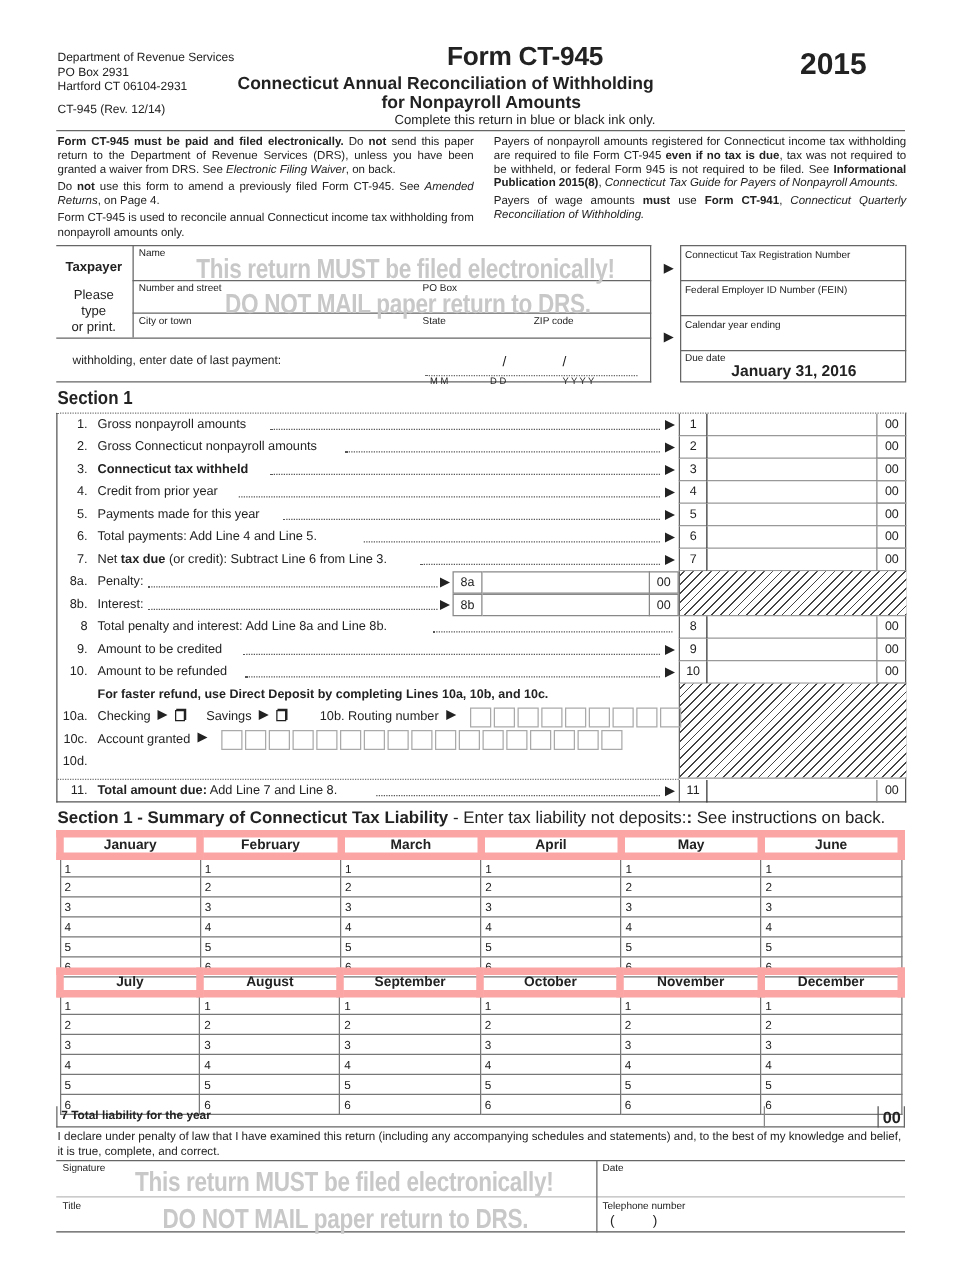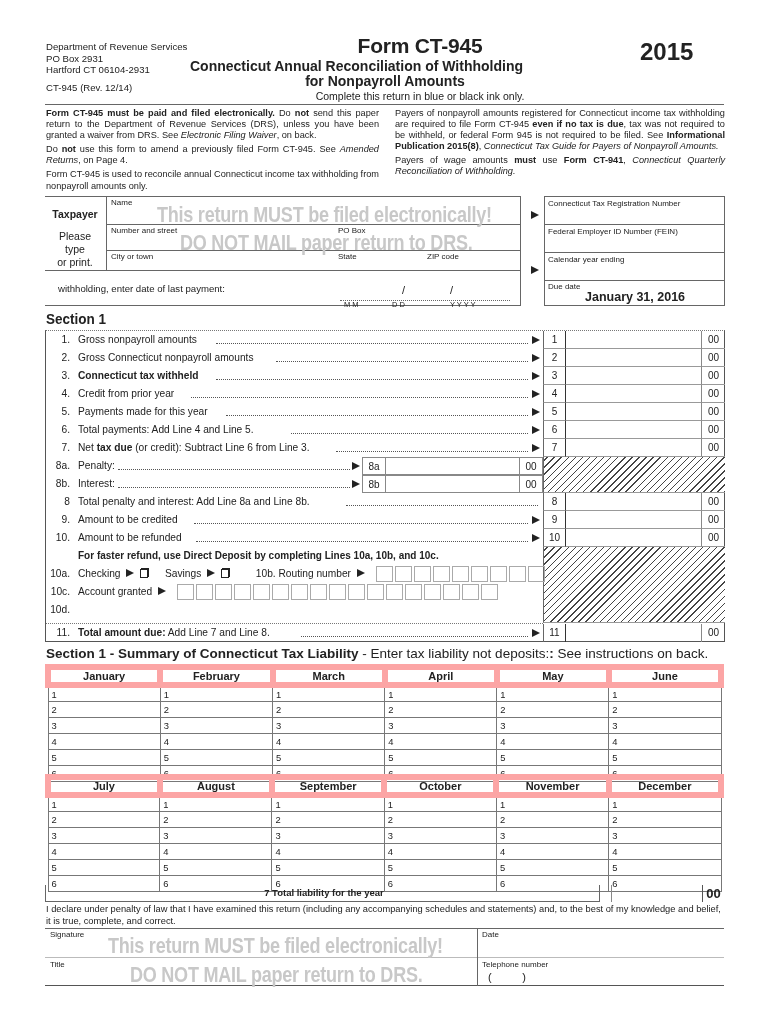--- a/index.html
+++ b/index.html
@@ -47,21 +47,21 @@
   .sub-box-cents { position: absolute; width: 24px; height: 18px; border: 1px solid #888; text-align: center; font-size: 10px; line-height: 17px; }
   .cbox { display: inline-block; width: 8px; height: 9px; border: 1px solid #222; vertical-align: -1px; box-shadow: 1px -1px 0 #222; margin-left: 3px; }
   .digit { position: absolute; width: 17px; height: 16px; border: 1px solid #aaa; }
 
   
   #sec2-title { left: 46px; top: 646px; font-size: 13.5px; white-space: nowrap; }
   #sec2-title .b { font-size: 13.5px; }
   table.liab { position: absolute; left: 45px; border-collapse: collapse; width: 679px; font-size: 9.4px; }
   table.liab th { font-size: 11px; font-weight: bold; text-align: center; height: 16px; border: 6px solid #fca5a5; }
   table.liab td { border: 1px solid #777; height: 16px; padding-left: 3px; width: 113px; }
-  #total-liab { left: 45px; top: 885px; width: 555px; height: 17px; border: 1px solid #666; border-top: none; font-size: 9.5px; font-weight: bold; line-height: 16px; padding-left: 3px; text-align: center; }
+  #total-liab { left: 45px; top: 885px; width: 679px; height: 17px; border: 1px solid #666; border-top: none; font-size: 9.5px; font-weight: bold; line-height: 16px; padding-left: 3px; }
   #total-amt-box { left: 611px; top: 885px; width: 113px; height: 17px; border-left: 1px solid #888; }
   #total-cents { left: 702px; top: 885px; width: 22px; height: 17px; border-left: 1px solid #555; font-size: 13px; font-weight: bold; text-align: center; line-height: 17px; }
   #declare { left: 46px; top: 904px; width: 682px; font-size: 9.3px; line-height: 11.5px; }
 
   
   #sig-block { left: 45px; top: 928px; width: 679px; height: 58px; border-top: 1px solid #666; border-bottom: 1px solid #555; }
 </style>
 </head>
 <body>
 

